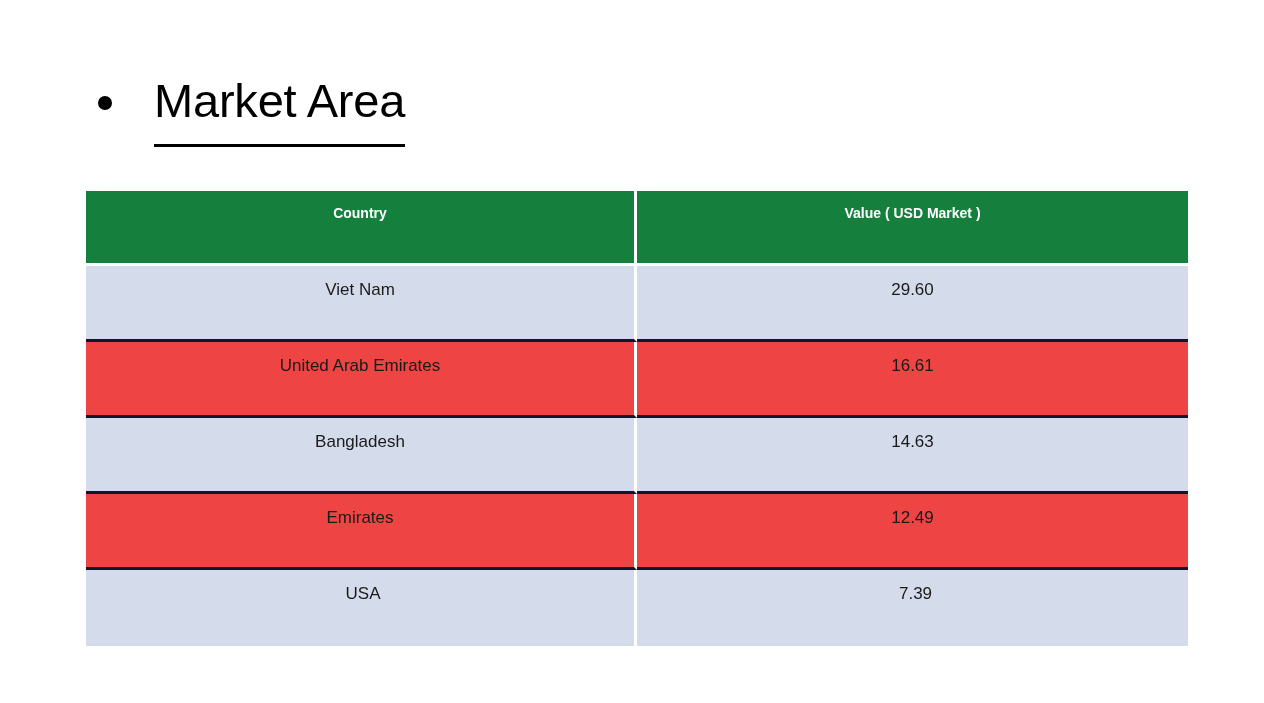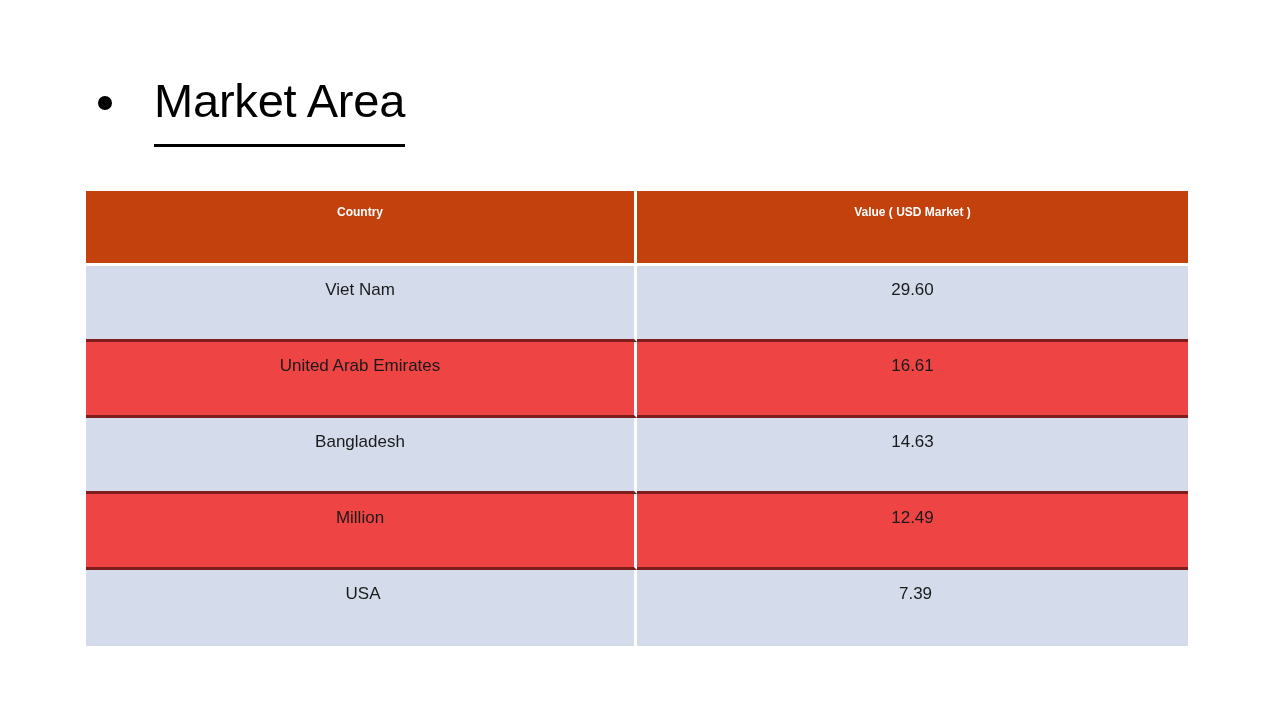--- a/index.html
+++ b/index.html
@@ -69,40 +69,40 @@
 
   .data-table th,
   .data-table td {
     padding: 0;
     margin: 0;
     vertical-align: top;
     box-sizing: border-box;
   }
 
   .data-table thead th {
-    background: #c2410c;
+    background: #15803d;
     color: #ffffff;
-    font-size: 12px;
+    font-size: 14px;
     font-weight: bold;
     height: 75px;
     text-align: center;
     padding-top: 14px;
     border-right: 3px solid #ffffff;
     border-bottom: 3px solid #ffffff;
   }
   .data-table thead th:last-child { border-right: none; }
 
   .data-table tbody td {
     height: 76px;
     font-size: 17px;
     color: #1a1a1a;
     text-align: center;
     padding-top: 14px;
     border-right: 3px solid #ffffff;
-    border-bottom: 3px solid #7f1d1d;
+    border-bottom: 3px solid #0f172a;
   }
   .data-table tbody td:last-child { border-right: none; }
   .data-table tbody tr:last-child td { border-bottom: none; padding-left: 6px; }
 
   .data-table tbody tr.band-dark td  { background: #d4dcec; }
   .data-table tbody tr.band-light td { background: #ef4444; }
 </style>
 </head>
 <body>
 
@@ -131,21 +131,21 @@
       </tr>
       <tr class="band-light">
         <td>United Arab Emirates</td>
         <td>16.61</td>
       </tr>
       <tr class="band-dark">
         <td>Bangladesh</td>
         <td>14.63</td>
       </tr>
       <tr class="band-light">
-        <td>Million</td>
+        <td>Emirates</td>
         <td>12.49</td>
       </tr>
       <tr class="band-dark">
         <td>USA</td>
         <td>7.39</td>
       </tr>
     </tbody>
   </table>
 
 </div>

